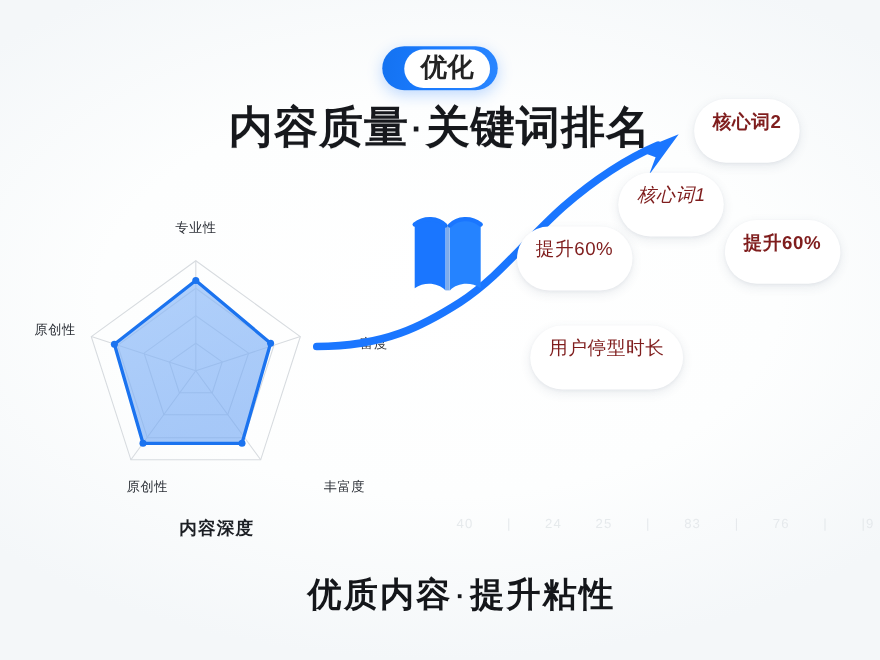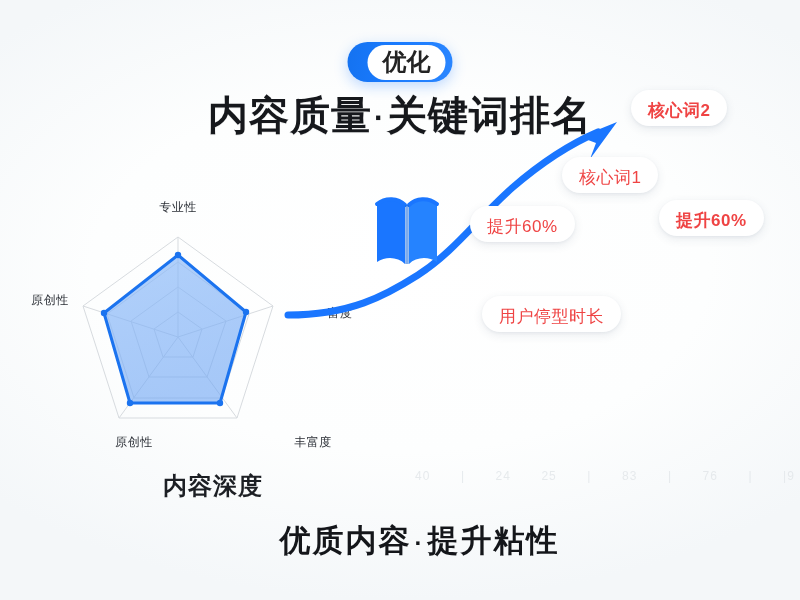--- a/index.html
+++ b/index.html
@@ -61,21 +61,21 @@
     letter-spacing:.5px;
   }
   #lbl-top    { left:178px; top:199px; transform:translateX(-50%); }
   #lbl-left   { left:50px;  top:300px; transform:translate(-50%,-50%); }
   #lbl-right  { left:340px; top:313px; transform:translate(-50%,-50%); }
   #lbl-bl     { left:134px; top:434px; transform:translateX(-50%); }
   #lbl-br     { left:272px; top:434px; transform:translateX(-50%);margin-left:41px; }
 
   #depth-label {
     position:absolute; left:163px; top:470px;
-    font-size:24px; font-weight:700; color:#1c1f24; letter-spacing:1px;
+    font-size:16px; font-weight:700; color:#1c1f24; letter-spacing:1px;
   }
 
   
   #faint-axis {
     position:absolute; left:415px; top:466px; width:380px; height:20px;
     display:flex; align-items:center; justify-content:space-between;
     font-size:12px; color:#e3e7ea; letter-spacing:1px;
     user-select:none;
   }
   #faint-axis span { opacity:.85; }
@@ -85,28 +85,28 @@
 
   
   #arrow-svg { position:absolute; left:280px; top:110px; }
 
   
   .pill {
     position:absolute;
     background:#fff;
     border-radius:999px;
     font-size:17px;
-    color:#ef4444;
-    padding:9px 17px 4px;
+    color:#7f1d1d;
+    padding:9px 17px 26px;
     white-space:nowrap;
     box-shadow:0 3px 10px rgba(50,70,100,.10), 0 1px 3px rgba(50,70,100,.06);
     letter-spacing:.5px;
   }
   #pill-kw2  { left:631px; top:90px;  font-weight:700; }
-  #pill-kw1  { left:562px; top:157px; }
+  #pill-kw1  { left:562px; top:157px;font-style:italic; }
   #pill-up-l { left:470px; top:206px; }
   #pill-up-r { left:659px; top:200px; font-weight:700; }
   #pill-dwell{ left:482px; top:296px; }
 </style>
 </head>
 <body>
 
 <div id="top-badge">
   <span class="chip">优化</span>
 </div>

